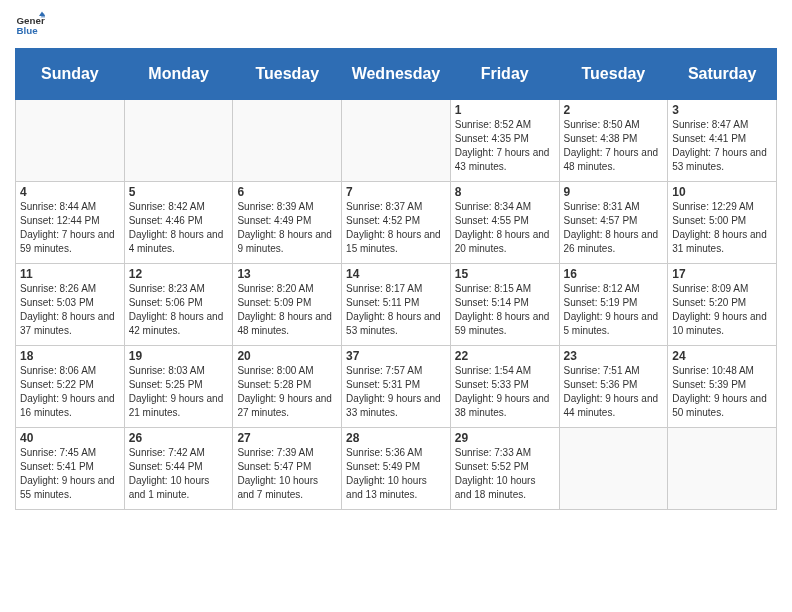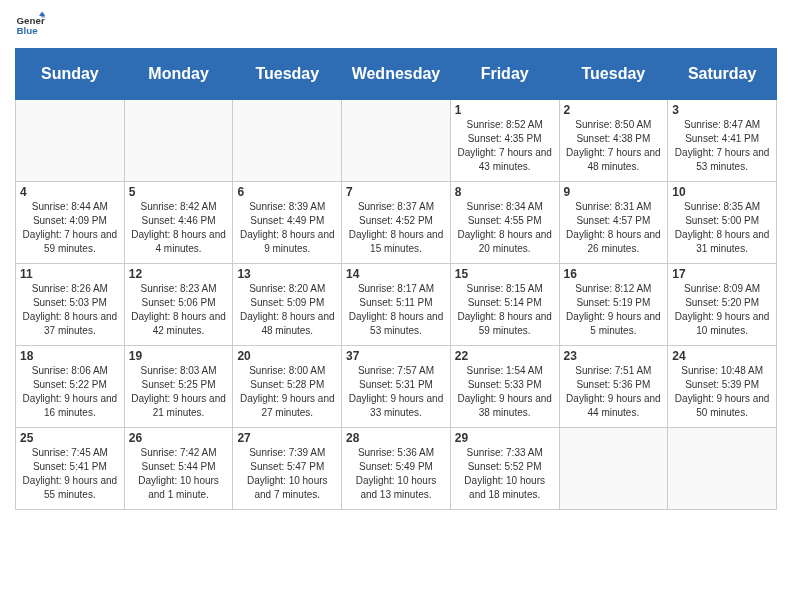--- a/index.html
+++ b/index.html
@@ -70,21 +70,20 @@
     .day-num {
       font-size: 12px;
       font-weight: bold;
       display: block;
       margin-bottom: 1px;
     }
     .day-info {
       font-size: 10px;
       line-height: 1.4;
       color: #333;
-      text-align: center;
     }
   </style>
 </head>
 <body>
 
 <div class="container">
   <div class="header">
     <div class="logo">
       <svg class="logo-icon" viewBox="0 0 40 40">
         <text x="2" y="18" font-size="13" font-weight="bold" fill="#333" font-family="Arial">General</text>
@@ -137,21 +136,21 @@
             <div class="day-info">Sunrise: 8:47 AM
 Sunset: 4:41 PM
 Daylight: 7 hours
 and 53 minutes.</div>
           </td>
         </tr>
         <tr>
           <td>
             <span class="day-num">4</span>
             <div class="day-info">Sunrise: 8:44 AM
-Sunset: 4:09 PM
+Sunset: 12:44 PM
 Daylight: 7 hours
 and 59 minutes.</div>
           </td>
           <td>
             <span class="day-num">5</span>
             <div class="day-info">Sunrise: 8:42 AM
 Sunset: 4:46 PM
 Daylight: 8 hours
 and 4 minutes.</div>
           </td>
@@ -178,21 +177,21 @@
           </td>
           <td>
             <span class="day-num">9</span>
             <div class="day-info">Sunrise: 8:31 AM
 Sunset: 4:57 PM
 Daylight: 8 hours
 and 26 minutes.</div>
           </td>
           <td>
             <span class="day-num">10</span>
-            <div class="day-info">Sunrise: 8:35 AM
+            <div class="day-info">Sunrise: 12:29 AM
 Sunset: 5:00 PM
 Daylight: 8 hours
 and 31 minutes.</div>
           </td>
         </tr>
         <tr>
           <td>
             <span class="day-num">11</span>
             <div class="day-info">Sunrise: 8:26 AM
 Sunset: 5:03 PM
@@ -288,21 +287,21 @@
           <td>
             <span class="day-num">24</span>
             <div class="day-info">Sunrise: 10:48 AM
 Sunset: 5:39 PM
 Daylight: 9 hours
 and 50 minutes.</div>
           </td>
         </tr>
         <tr>
           <td>
-            <span class="day-num">25</span>
+            <span class="day-num">40</span>
             <div class="day-info">Sunrise: 7:45 AM
 Sunset: 5:41 PM
 Daylight: 9 hours
 and 55 minutes.</div>
           </td>
           <td>
             <span class="day-num">26</span>
             <div class="day-info">Sunrise: 7:42 AM
 Sunset: 5:44 PM
 Daylight: 10 hours

